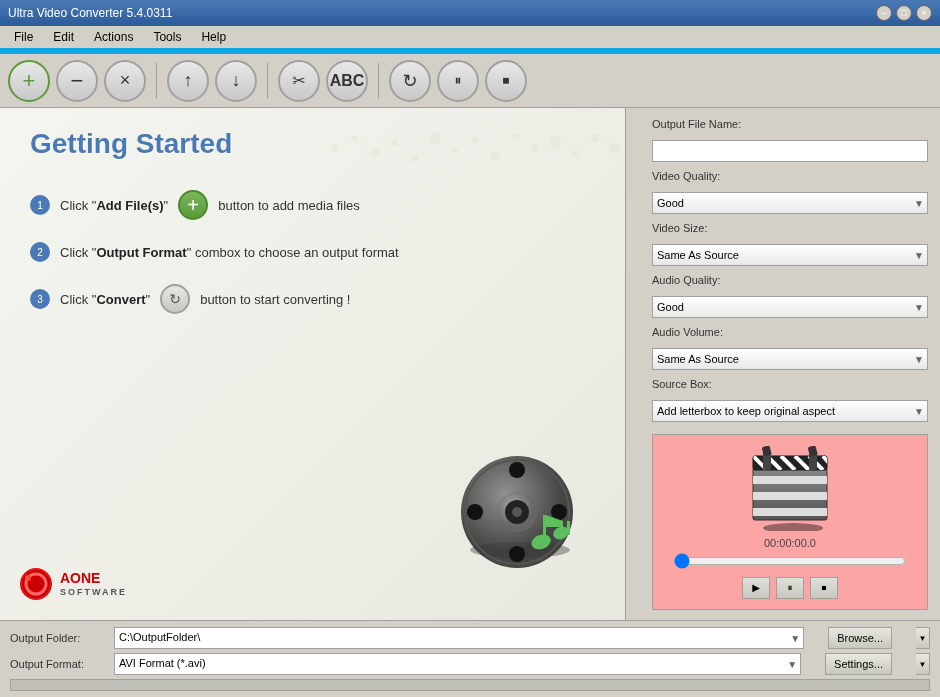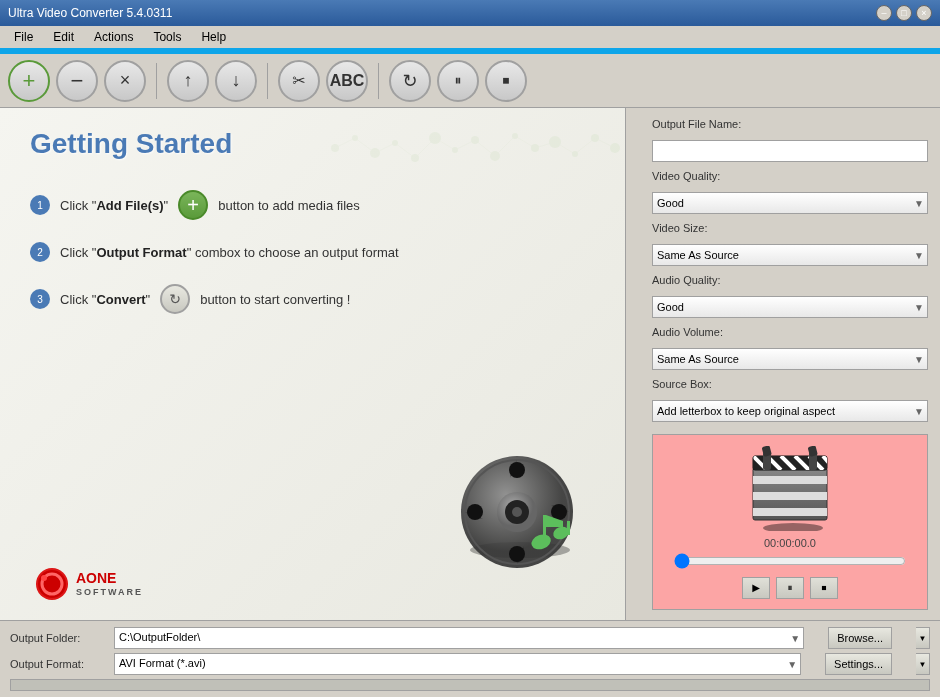--- a/index.html
+++ b/index.html
@@ -166,21 +166,21 @@
       right: 20px;
       bottom: 20px;
       width: 160px;
       height: 160px;
     }
 
     
     .logo {
       position: absolute;
       bottom: 20px;
-      left: 36px;
+      left: 20px;
       display: flex;
       align-items: center;
       gap: 8px;
     }
     .logo-icon {
       width: 32px;
       height: 32px;
       border-radius: 50%;
       background: radial-gradient(circle, #ff4444, #cc0000);
       display: flex;

